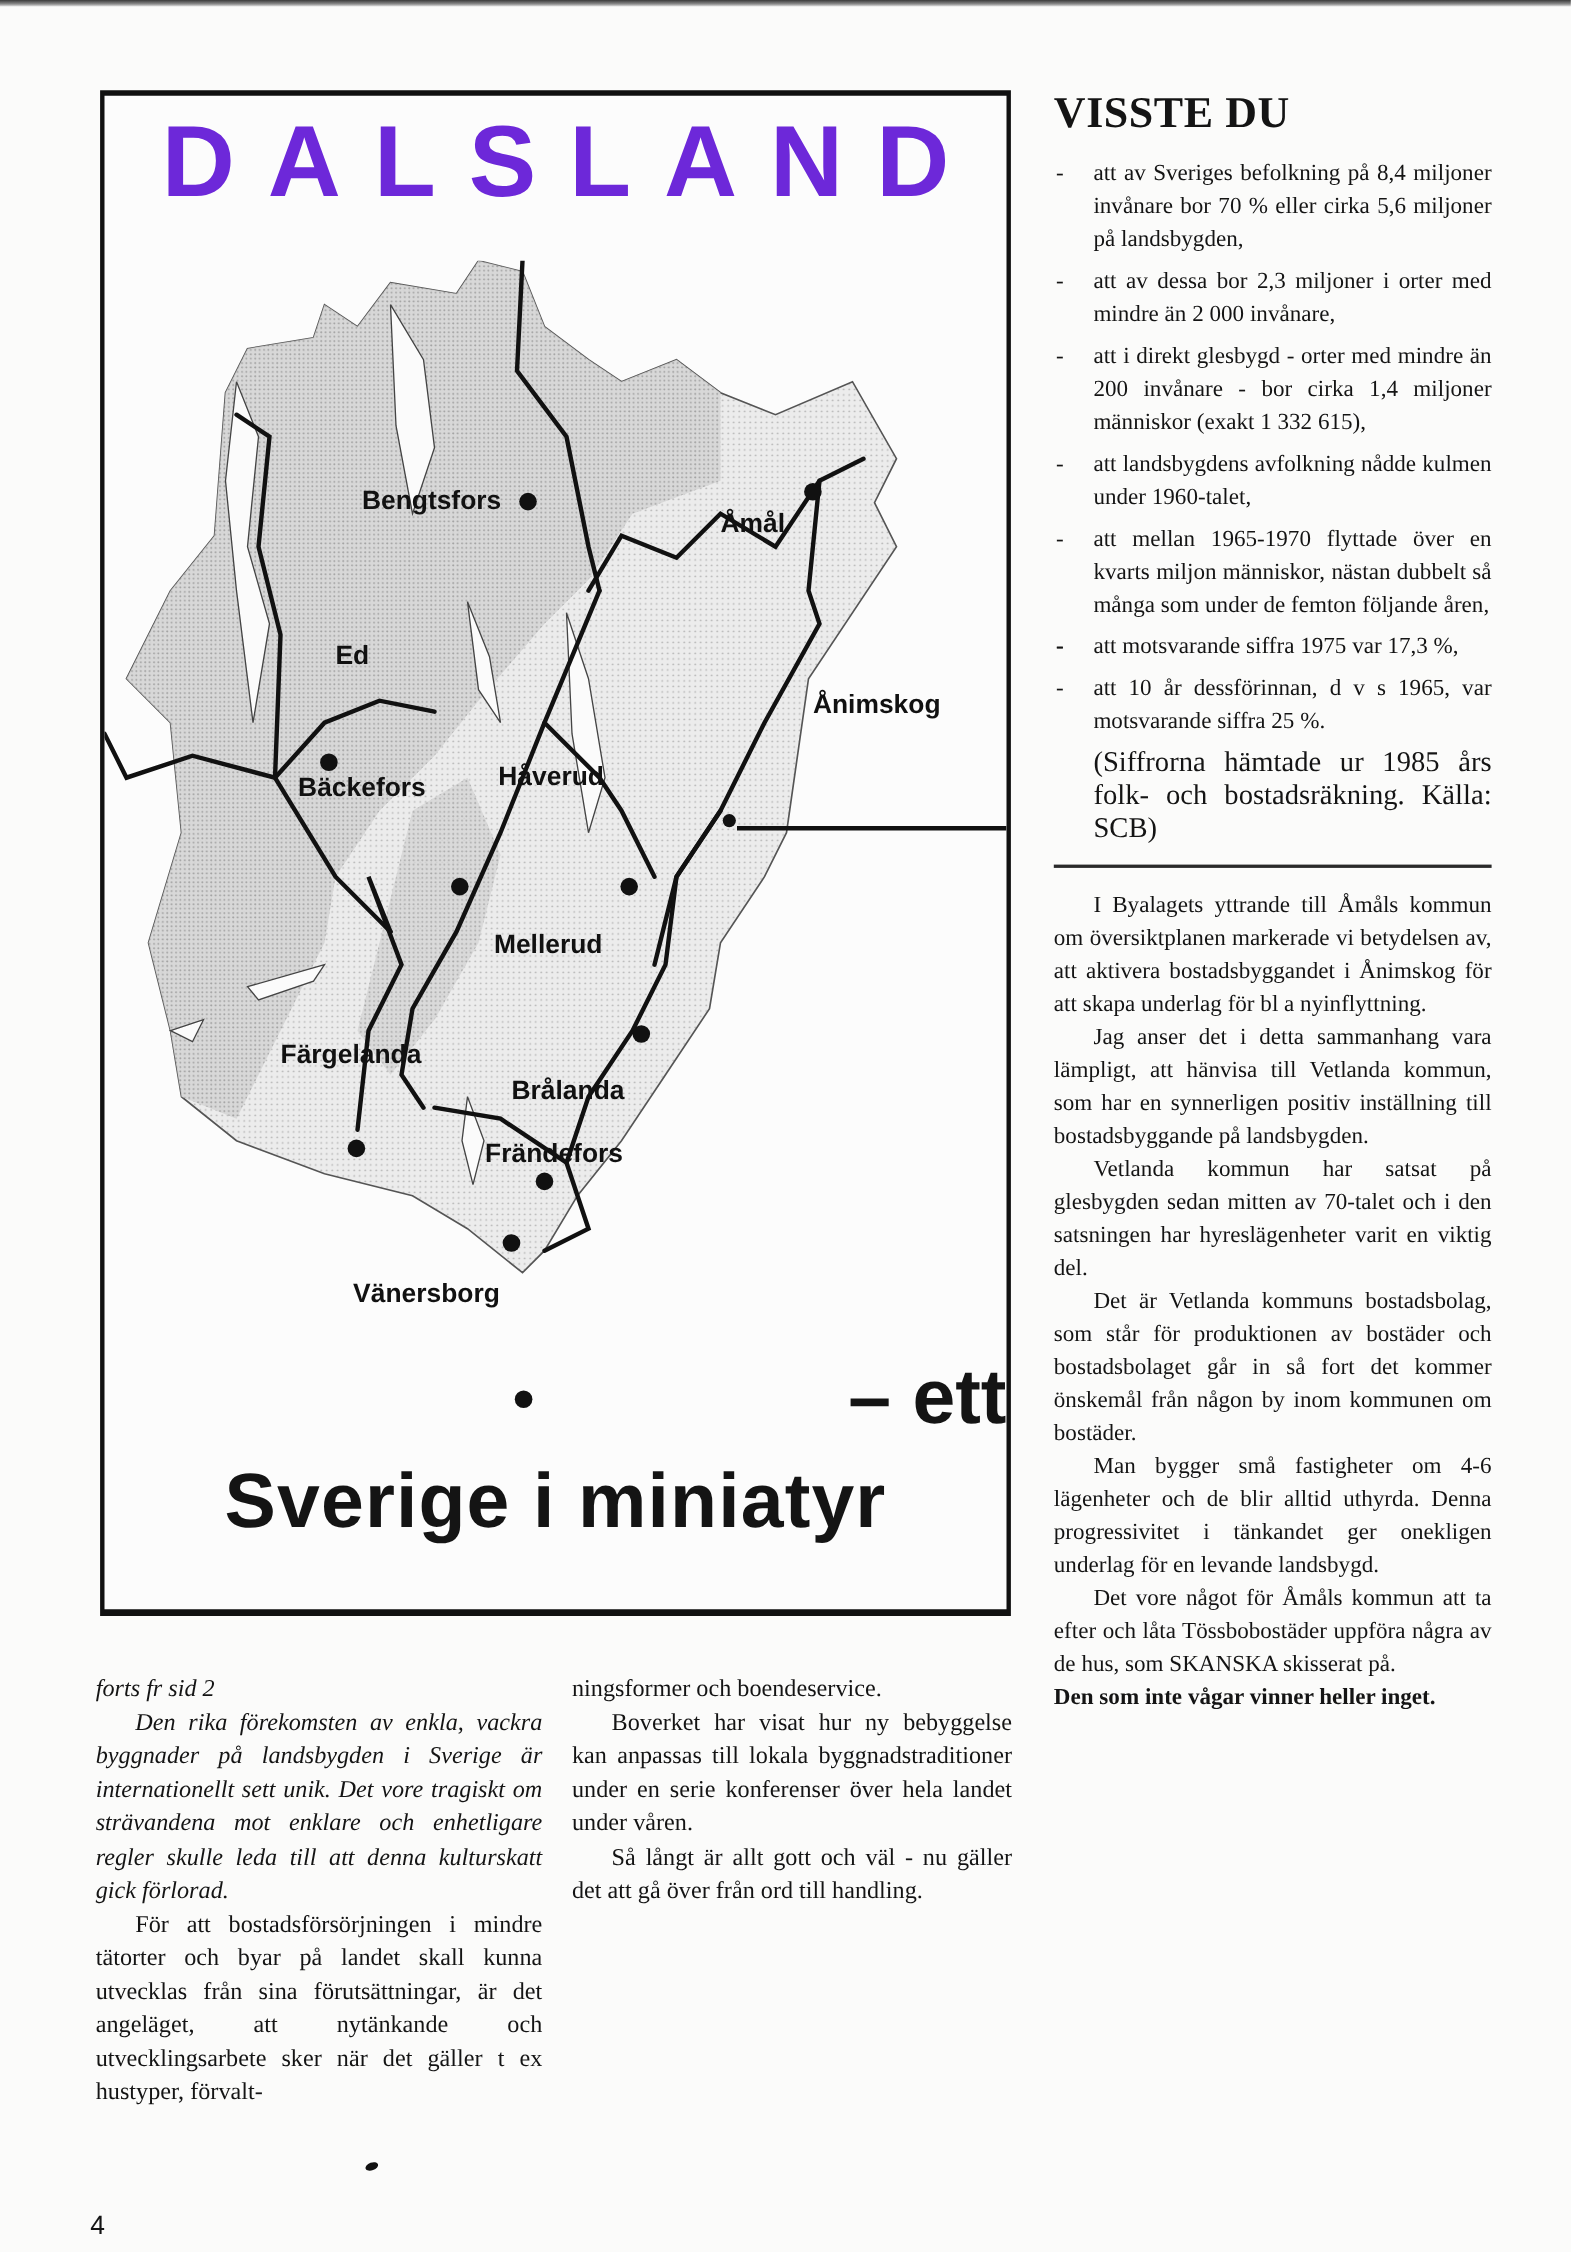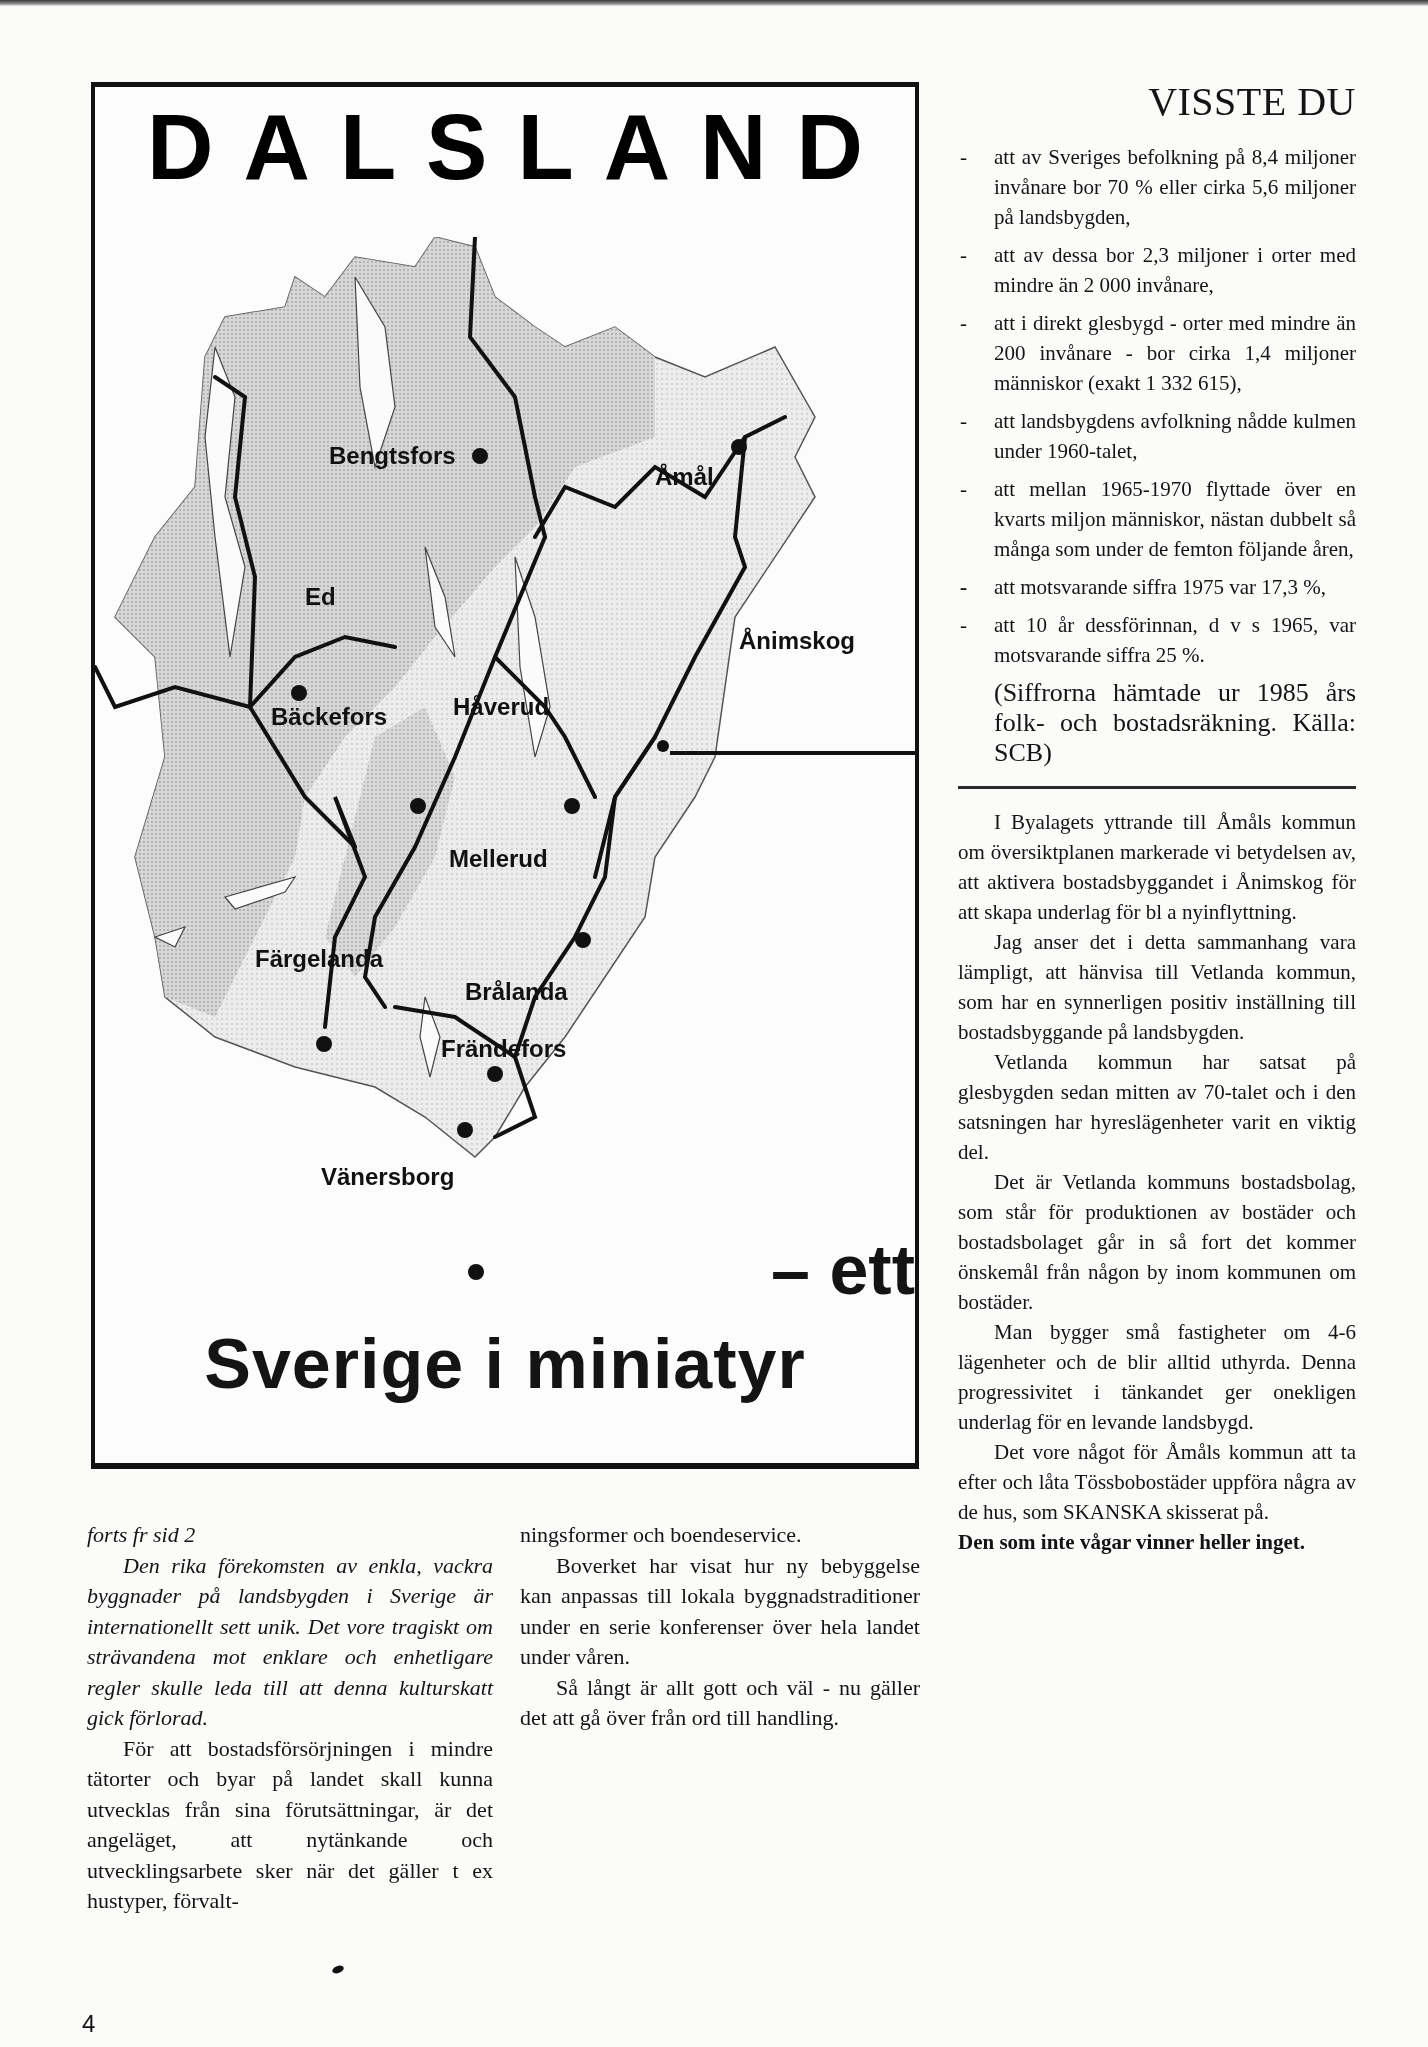--- a/index.html
+++ b/index.html
@@ -10,34 +10,34 @@
     color: #141414;
   }
   .top-rule { position: absolute; left: 0; top: 0; width: 1428px; height: 6px;
     background: linear-gradient(to bottom, #3a3a3a, #8a8a8a 60%, #e8e8e8); }
 
   
   .map-box { position: absolute; left: 91px; top: 82px; width: 820px; height: 1376px;
     border: 4px solid #111; border-top-width: 5px; border-bottom-width: 6px; background: #fcfcfc; }
   .map-title { position: absolute; left: 0; right: 0; top: 14px; text-align: center;
     font-family: "Liberation Sans", "DejaVu Sans", sans-serif; font-weight: 900;
-    font-size: 92px; letter-spacing: 30px; color: #000000; line-height: 1; padding-left: 30px; }
+    font-size: 92px; letter-spacing: 30px; color: #6d28d9; line-height: 1; padding-left: 30px; }
   .map-svg { position: absolute; left: 0; top: 150px; width: 820px; height: 1060px; }
   .map-label { position: absolute; font-family: "Liberation Sans", "DejaVu Sans", sans-serif;
     font-weight: bold; font-size: 24px; color: #111; line-height: 1; white-space: nowrap; }
   .subtitle-1 { position: absolute; left: 0; right: 0; top: 1148px; text-align: right;
     font-family: "Liberation Sans", "DejaVu Sans", sans-serif; font-weight: 900; font-size: 70px; line-height: 1; }
   .subtitle-2 { position: absolute; left: 0; right: 0; top: 1242px; text-align: center;
     font-family: "Liberation Sans", "DejaVu Sans", sans-serif; font-weight: 900; font-size: 70px; line-height: 1; letter-spacing: 1px; }
   .credit { position: absolute; left: 0; right: 0; top: 1386px; text-align: center;
     font-style: italic; font-size: 26px; line-height: 1; }
 
   
   .right-col { position: absolute; left: 958px; top: 82px; width: 398px; }
-  .visste-title { font-weight: normal; font-size: 40px; line-height: 1; margin: 0 0 20px 17px; letter-spacing: 0.5px; text-align: right; }
+  .visste-title { font-weight: bold; font-size: 40px; line-height: 1; margin: 0 0 20px 0; letter-spacing: 0.5px; }
   .facts { list-style: none; margin: 0; padding: 0; }
   .fact { position: relative; padding-left: 36px; font-size: 21px; line-height: 30px;
     text-align: justify; margin-bottom: 8px; }
   .fact .dash { position: absolute; left: 2px; top: 0; }
   .source-note { padding-left: 36px; font-size: 26px; line-height: 30px; text-align: justify; margin-top: 6px; }
   .rule { height: 3px; background: #2a2a2a; margin: 18px 0 18px 0; width: 398px; }
   .body-right p { margin: 0; font-size: 21px; line-height: 30px; text-align: justify; text-indent: 36px; }
   .body-right p.bold-end { font-weight: bold; text-indent: 0; }
 
   

